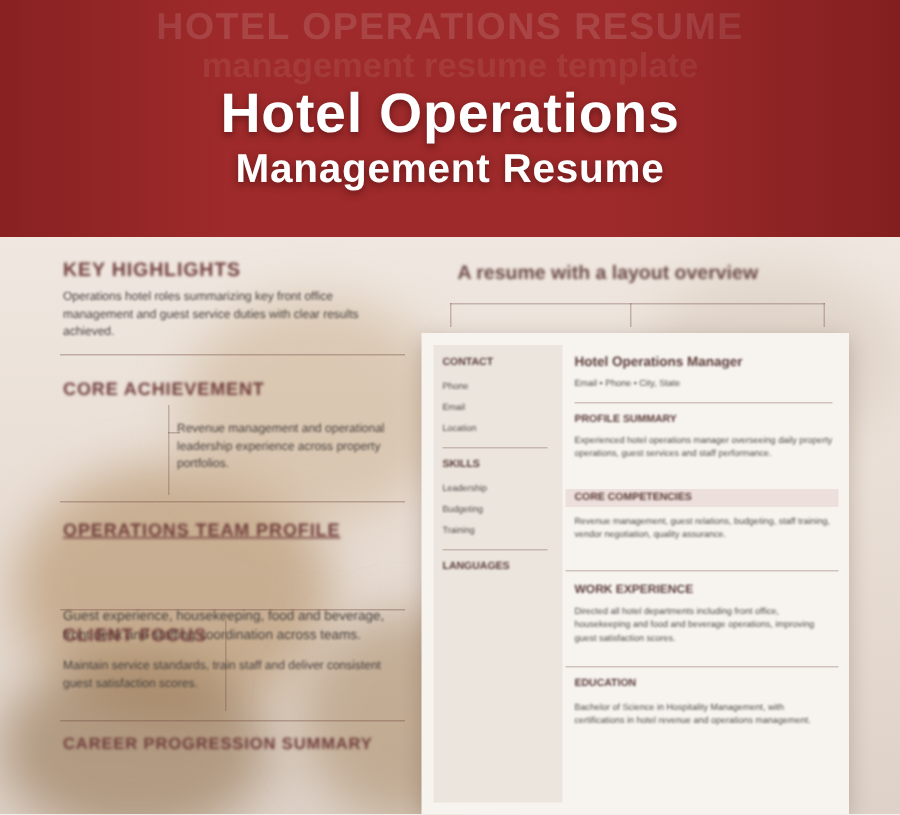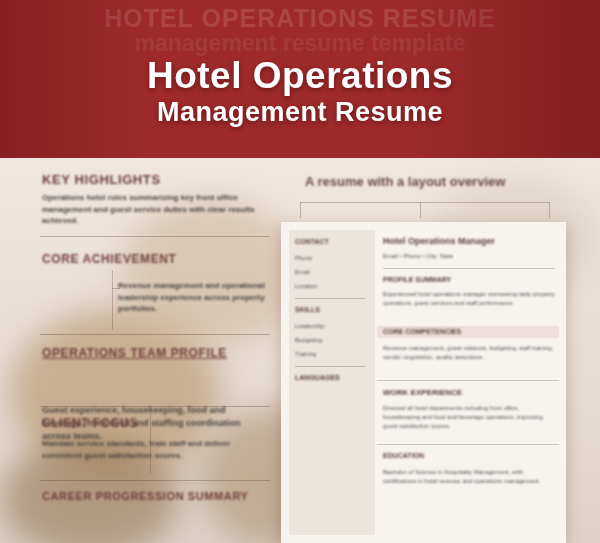--- a/index.html
+++ b/index.html
@@ -102,21 +102,20 @@
     color: #6f3c3a;
     letter-spacing: 0.6px;
     filter: blur(0.9px);
     white-space: nowrap;
   }
   .sec-body {
     position: absolute;
     color: #4a4340;
     line-height: 1.45;
     filter: blur(0.8px);
-    font-weight: bold;
   }
   .rule {
     position: absolute;
     height: 1px;
     background: rgba(110,70,60,0.35);
   }
   .vrule {
     position: absolute;
     width: 1px;
     background: rgba(110,70,60,0.3);

